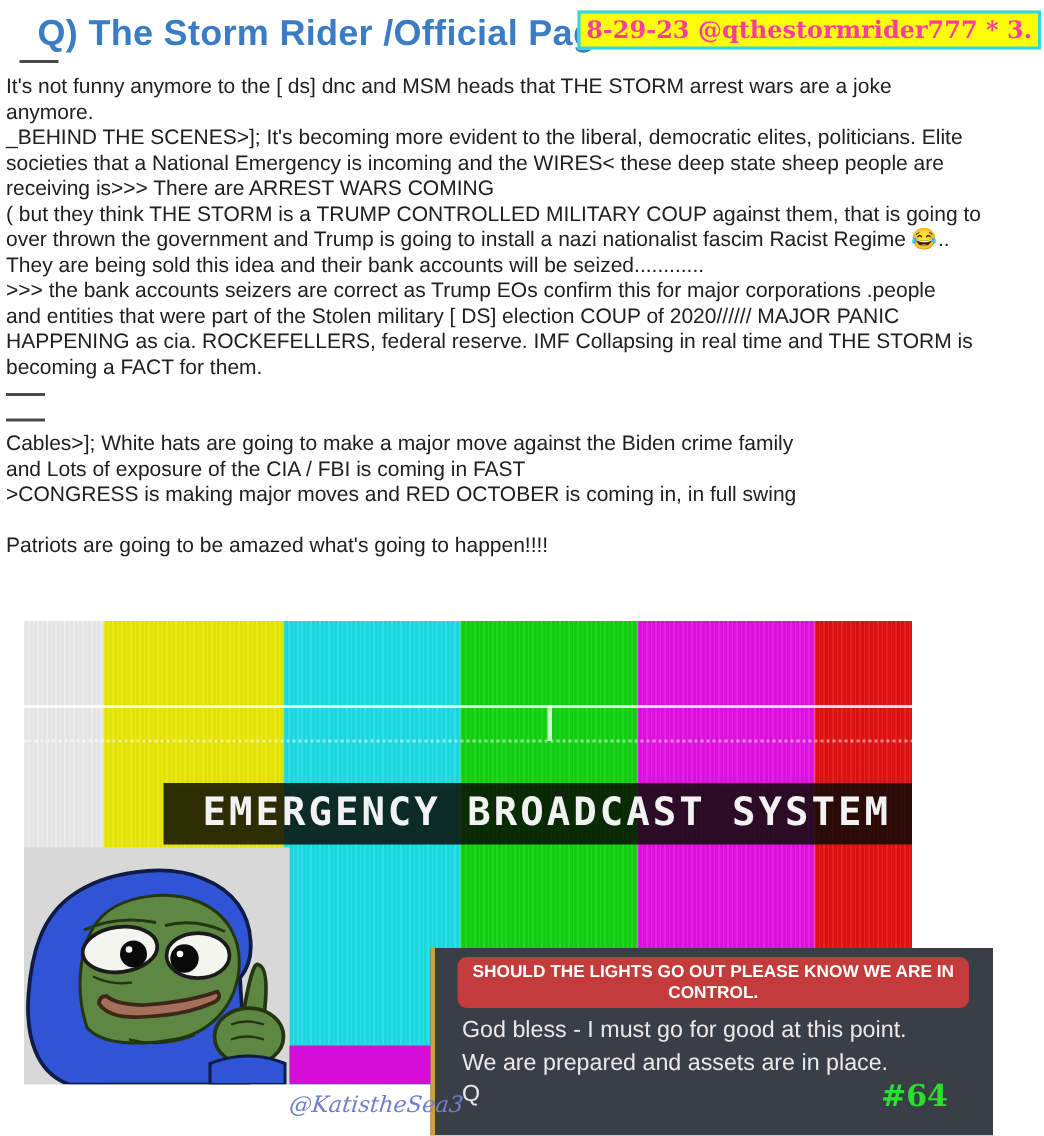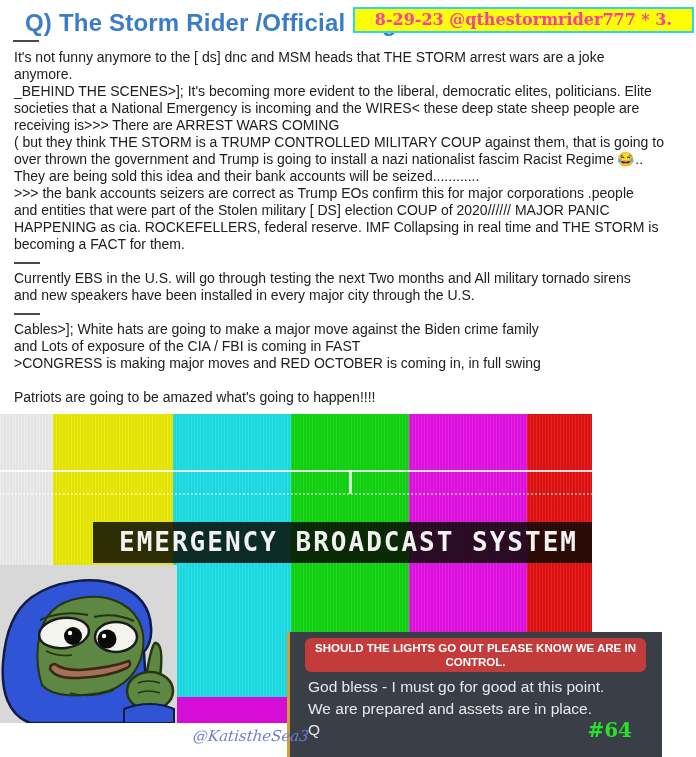--- a/index.html
+++ b/index.html
@@ -9,33 +9,33 @@
   }
   
   .post-title{
     position:absolute;left:25px;top:9px;font-size:24px;font-weight:bold;
     color:#3a7dc6;letter-spacing:0.2px;white-space:nowrap;cursor:pointer;
   }
   .date-badge{
     position:absolute;right:2px;top:7px;height:22px;line-height:22px;
     background:#fdfd05;border:2px solid #ec4899;color:#fb3da2;
     font-family:"DejaVu Serif",serif;font-weight:bold;font-size:16px;
-    padding:0 20px;white-space:nowrap;
+    padding:0 4px;white-space:nowrap;
   }
   .hdr-rule{position:absolute;left:13px;top:40px;width:26px;height:2px;background:#4a4a4a;}
   
   .body-text{
-    position:absolute;left:14px;top:49px;width:676px;
+    position:absolute;left:4px;top:49px;width:676px;
     font-size:14px;line-height:17px;color:#202020;
   }
   .para{white-space:pre-wrap;}
   .rule-line{height:17px;position:relative;}
   .rule-line .bar{position:absolute;left:0;top:9px;width:26px;height:2px;background:#4a4a4a;}
   
-  .testcard{position:absolute;left:0;top:414px;width:592px;height:309px;overflow:hidden;}
+  .testcard{position:absolute;left:16px;top:414px;width:592px;height:309px;overflow:hidden;}
   .bars{position:absolute;left:0;top:0;width:696px;height:309px;display:flex;}
   .bar{height:100%;background-image:repeating-linear-gradient(90deg,rgba(255,255,255,0.07) 0 1px,rgba(0,0,0,0.03) 1px 3px);}
   .scanline{position:absolute;left:0;top:56px;width:696px;height:2px;background:rgba(255,255,255,0.85);}
   .center-tick{position:absolute;left:349px;top:56px;width:3px;height:24px;background:rgba(255,255,255,0.8);}
   .dotline{position:absolute;left:0;top:79px;width:696px;border-top:2px dotted rgba(255,255,255,0.5);}
   .ebs-band{
     position:absolute;left:93px;top:108px;width:511px;height:41px;
     background:rgba(8,10,2,0.84);color:#f2f2f2;text-align:center;line-height:41px;
     font-family:"DejaVu Sans Mono",monospace;font-weight:bold;font-size:26px;letter-spacing:2px;
     white-space:nowrap;
@@ -87,22 +87,20 @@
 ( but they think THE STORM is a TRUMP CONTROLLED MILITARY COUP against them, that is going to
 over thrown the government and Trump is going to install a nazi nationalist fascim Racist Regime 😂..
 They are being sold this idea and their bank accounts will be seized............
 &gt;&gt;&gt; the bank accounts seizers are correct as Trump EOs confirm this for major corporations .people
 and entities that were part of the Stolen military [ DS] election COUP of 2020////// MAJOR PANIC
 HAPPENING as cia. ROCKEFELLERS, federal reserve. IMF Collapsing in real time and THE STORM is
 becoming a FACT for them.</div>
       <div class="rule-line">
         <div class="bar"></div>
       </div>
-      <div class="para">Currently EBS in the U.S. will go through testing the next Two months and All military tornado sirens
-and new speakers have been installed in every major city through the U.S.</div>
       <div class="rule-line">
         <div class="bar"></div>
       </div>
       <div class="para">Cables&gt;]; White hats are going to make a major move against the Biden crime family
 and Lots of exposure of the CIA / FBI is coming in FAST
 &gt;CONGRESS is making major moves and RED OCTOBER is coming in, in full swing
 
 Patriots are going to be amazed what's going to happen!!!!</div>
     </div>
 

